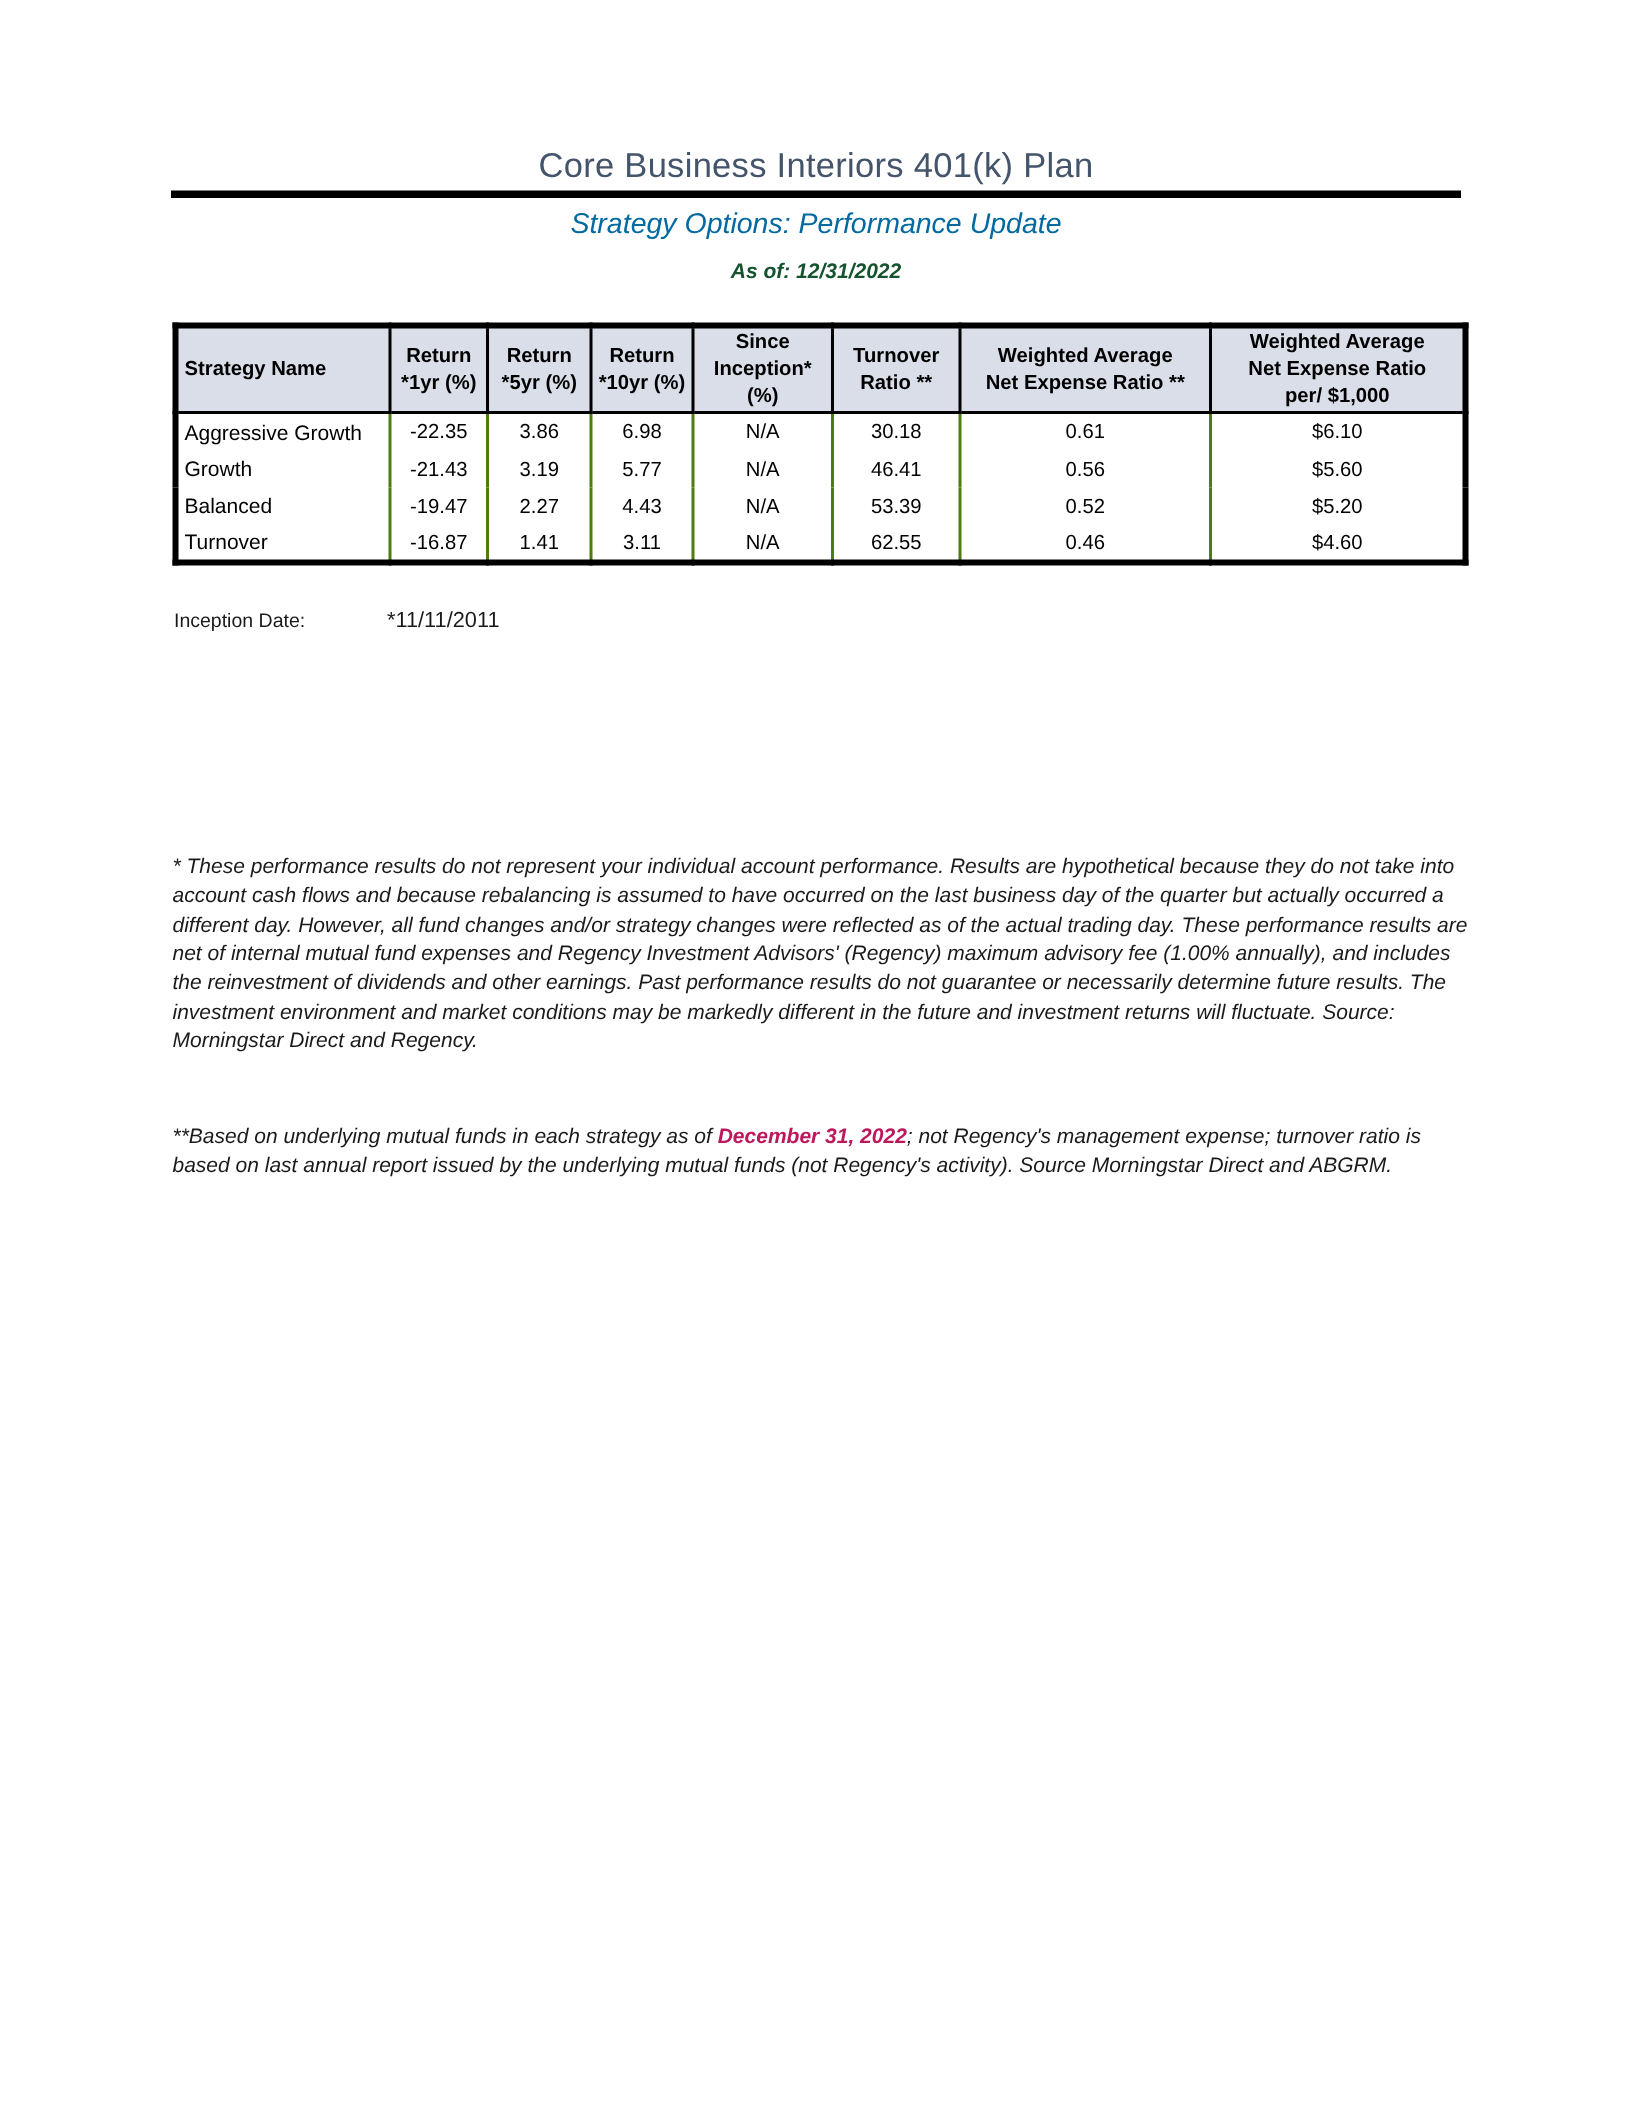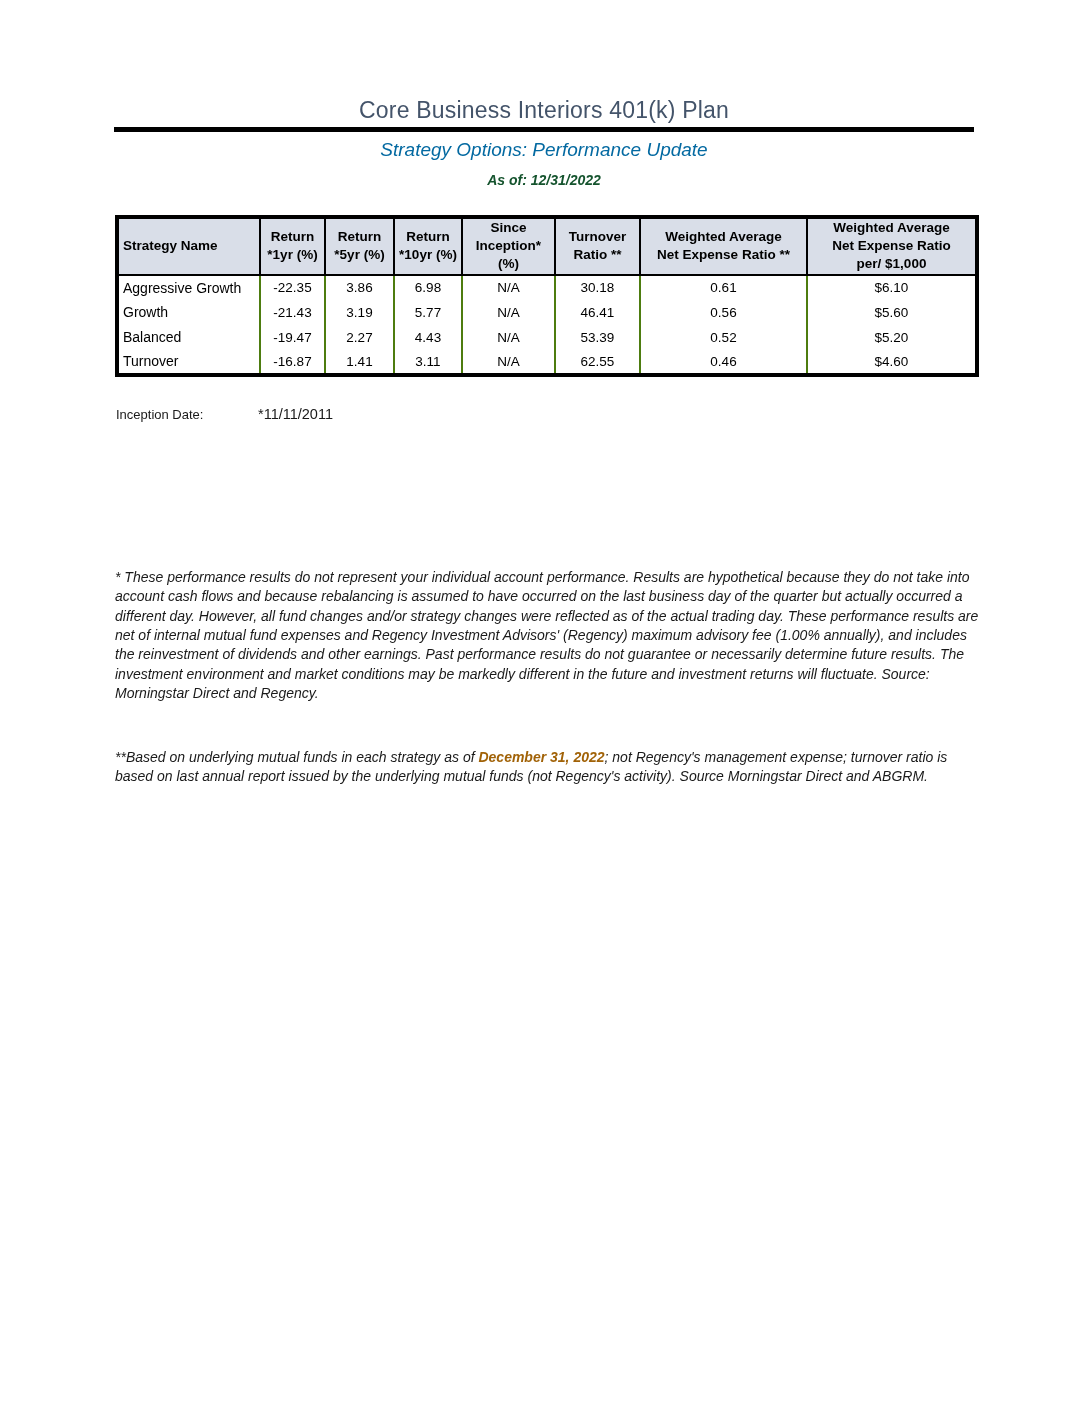--- a/index.html
+++ b/index.html
@@ -83,21 +83,21 @@
   .footnote {
     width: 864px;
     margin: 0 0 0 115px;
     font-size: 14px;
     line-height: 1.39;
     color: #1a1a1a;
     font-style: italic;
   }
   .fn1 { margin-top: 146px; }
   .fn2 { margin-top: 44px; }
-  .date-hl { font-weight: bold; color: #a16207; }
+  .date-hl { font-weight: bold; color: #be185d; }
   .logo { position: absolute; left: 740px; top: 1160px; width: 215px; }
   .logo-swoosh { display: block; margin-left: 100px; width: 100px; height: 42px; }
   .logo-wordmark {
     font-family: "Liberation Serif", serif;
     font-size: 43px;
     line-height: 38px;
     margin-top: -3px;
     color: #24386B;
     letter-spacing: 1px;
   }

